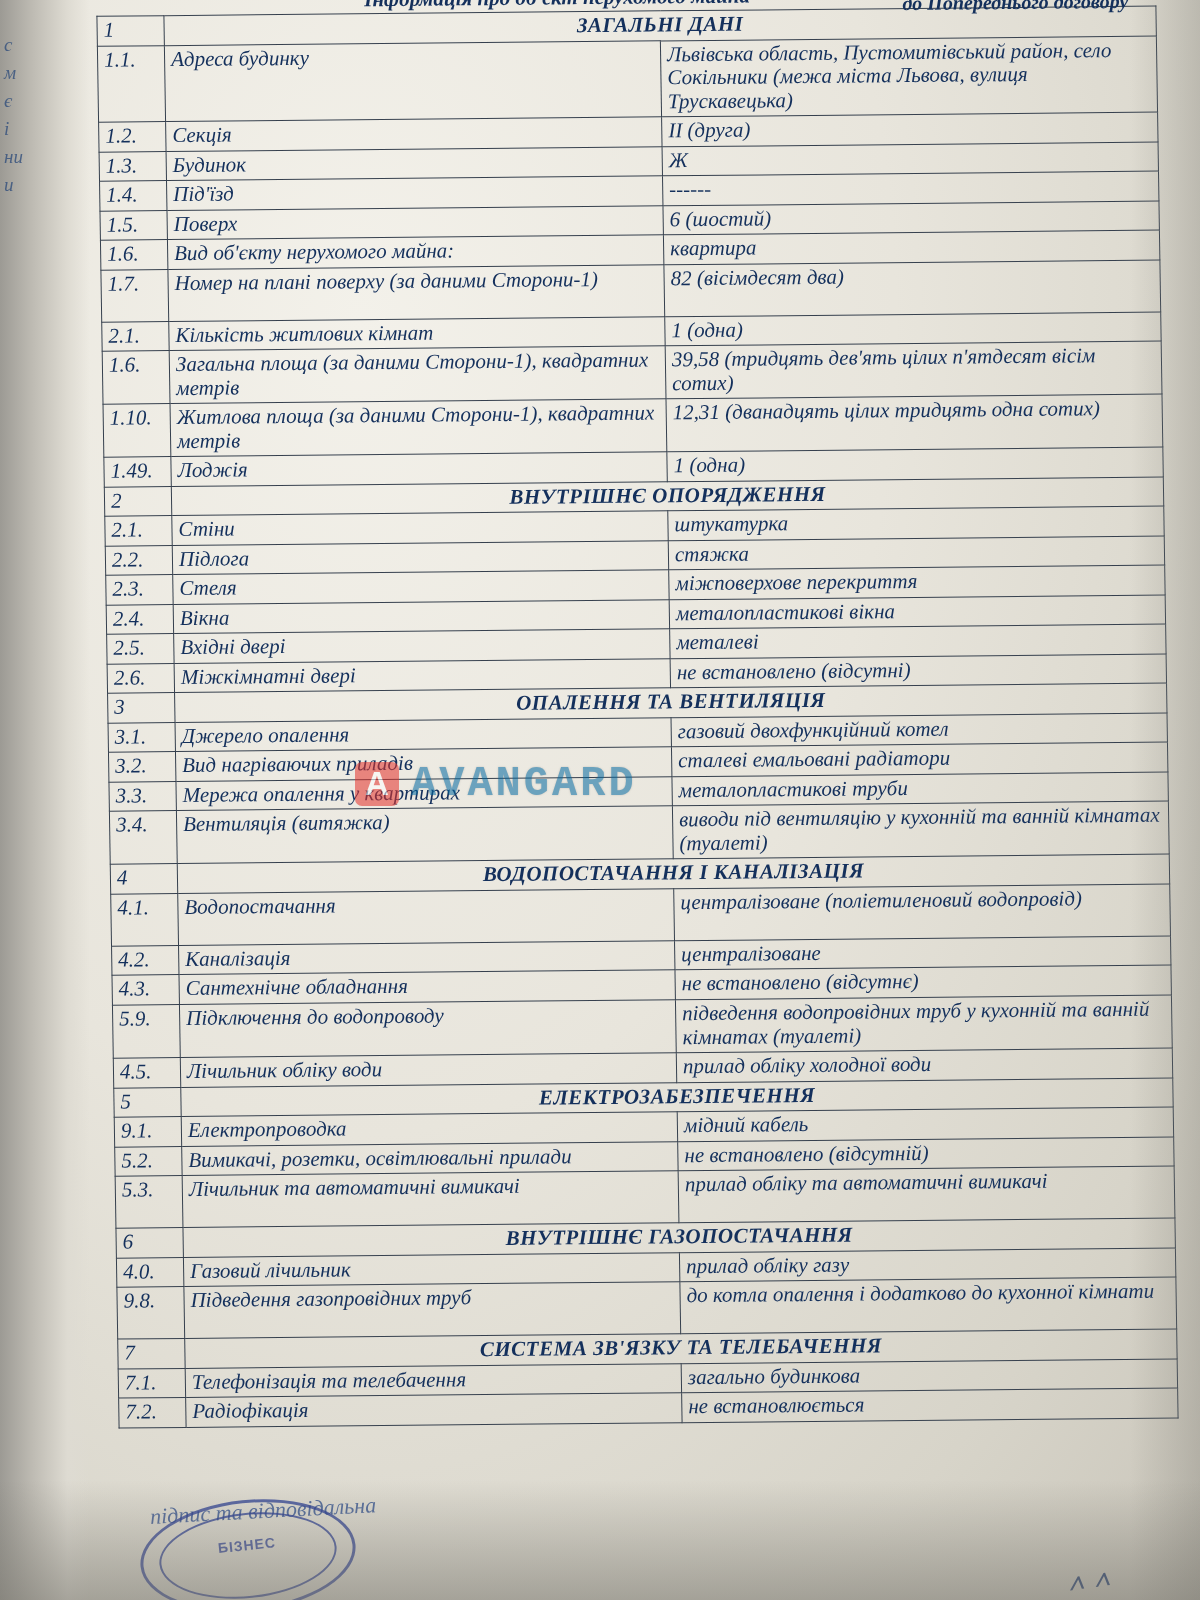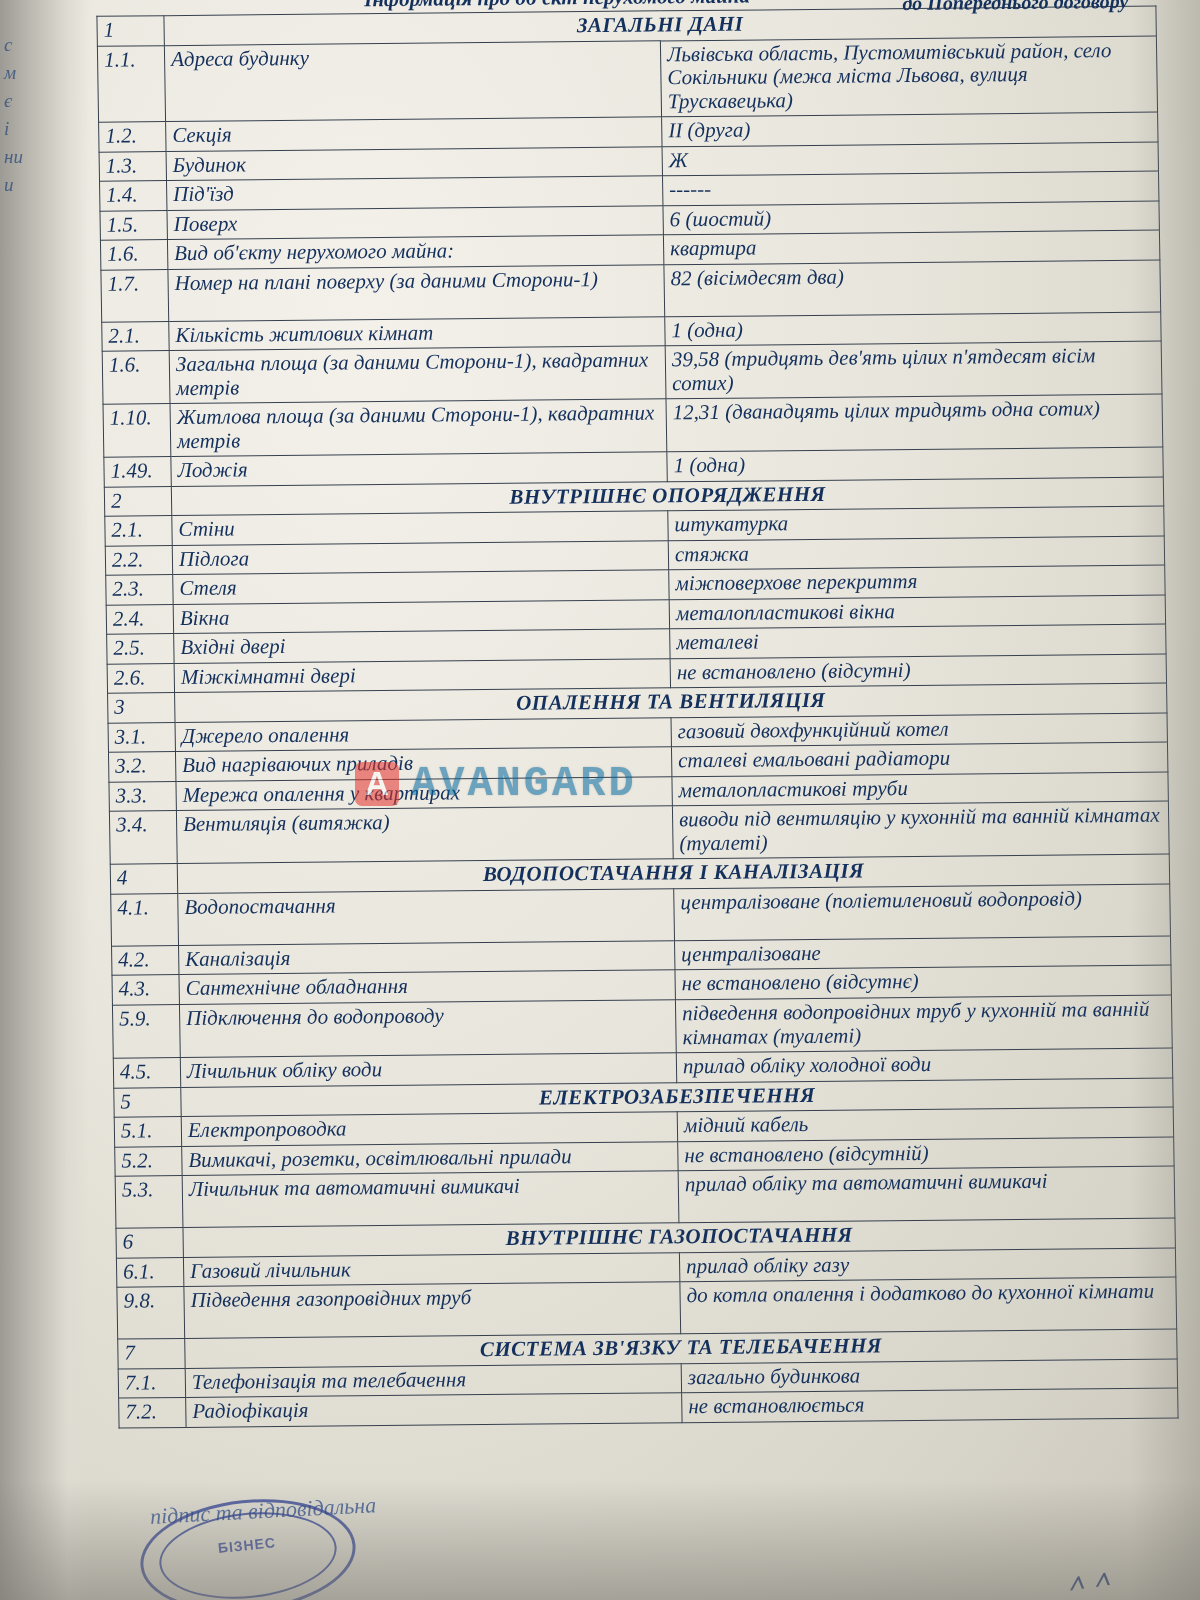--- a/index.html
+++ b/index.html
@@ -371,41 +371,41 @@
           <td class="num">4.5.</td>
           <td class="label">Лічильник обліку води</td>
           <td class="val">прилад обліку холодної води</td>
         </tr>
 
         <tr>
           <td class="num">5</td>
           <td class="section" colspan="2">ЕЛЕКТРОЗАБЕЗПЕЧЕННЯ</td>
         </tr>
         <tr>
-          <td class="num">5.1.</td>
+          <td class="num">9.1.</td>
           <td class="label">Електропроводка</td>
           <td class="val">мідний кабель</td>
         </tr>
         <tr>
           <td class="num">5.2.</td>
           <td class="label">Вимикачі, розетки, освітлювальні прилади</td>
           <td class="val">не встановлено (відсутній)</td>
         </tr>
         <tr class="tall2">
           <td class="num">5.3.</td>
           <td class="label">Лічильник та автоматичні вимикачі</td>
           <td class="val">прилад обліку та автоматичні вимикачі</td>
         </tr>
 
         <tr>
           <td class="num">6</td>
           <td class="section" colspan="2">ВНУТРІШНЄ ГАЗОПОСТАЧАННЯ</td>
         </tr>
         <tr>
-          <td class="num">6.1.</td>
+          <td class="num">4.0.</td>
           <td class="label">Газовий лічильник</td>
           <td class="val">прилад обліку газу</td>
         </tr>
         <tr class="tall2">
           <td class="num">9.8.</td>
           <td class="label">Підведення газопровідних труб</td>
           <td class="val">до котла опалення і додатково до кухонної кімнати</td>
         </tr>
 
         <tr>

